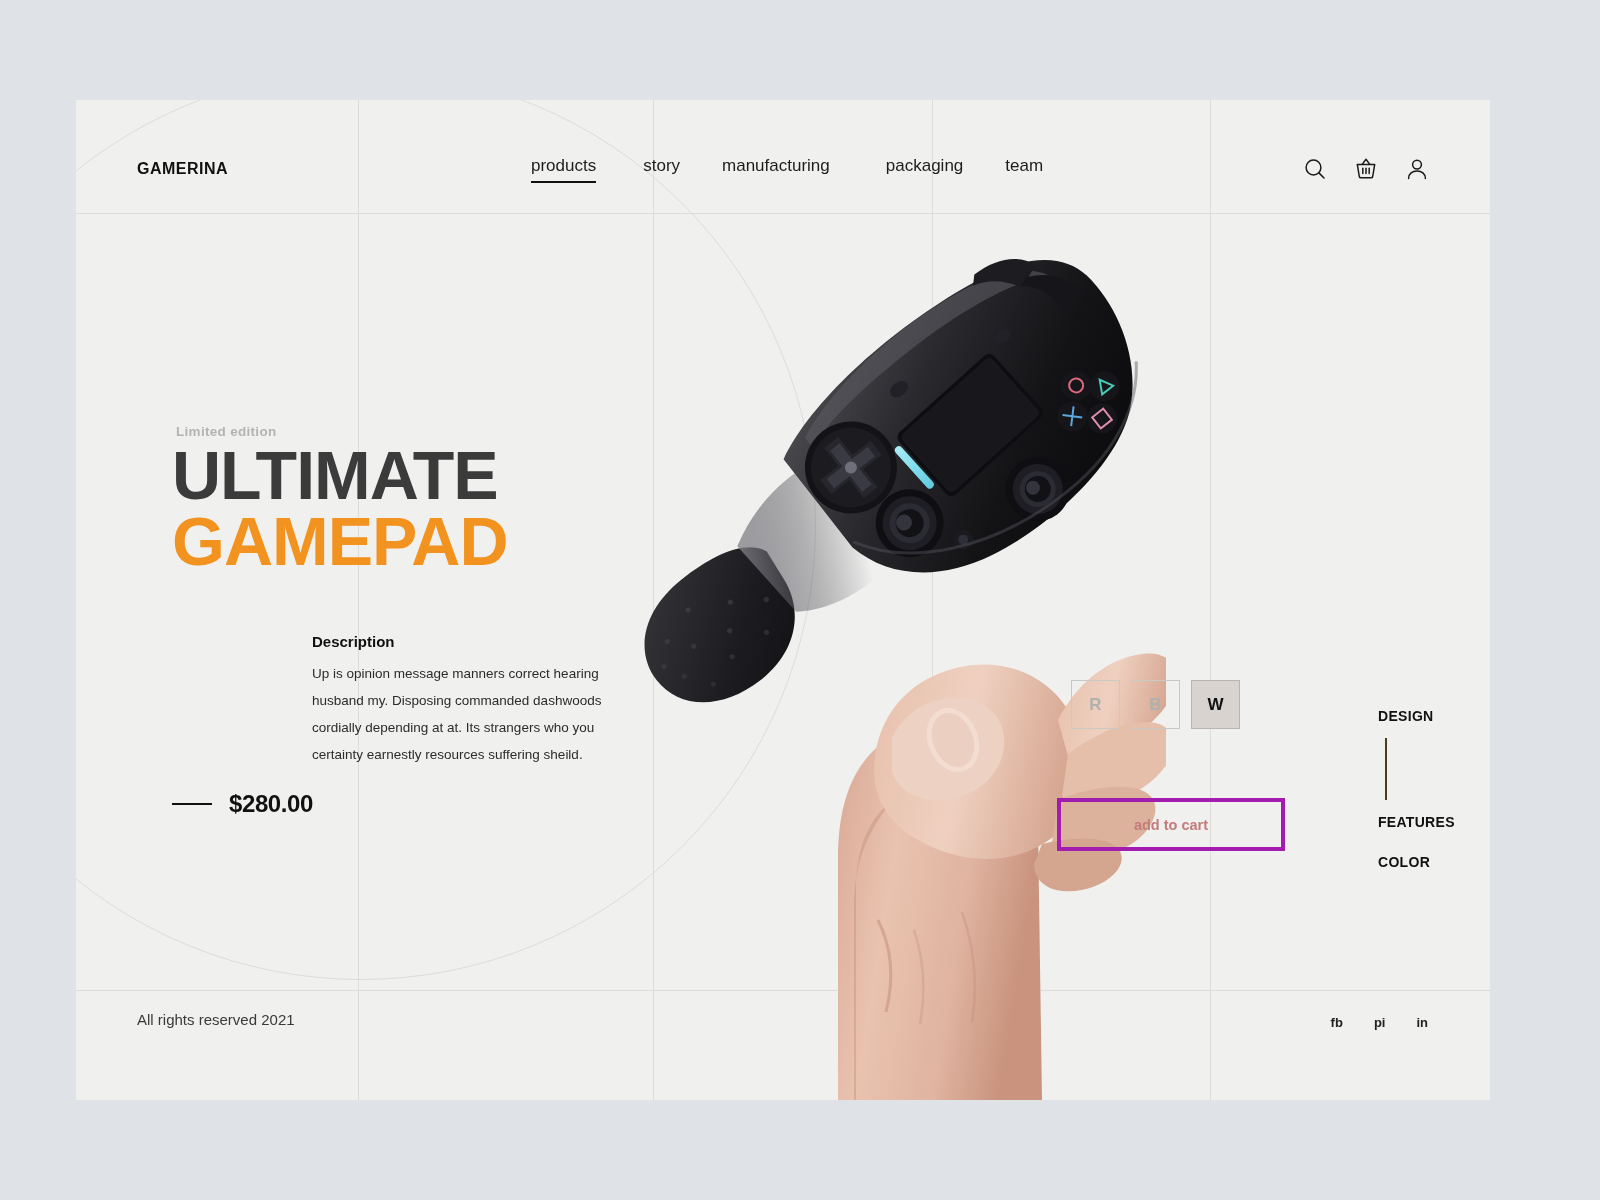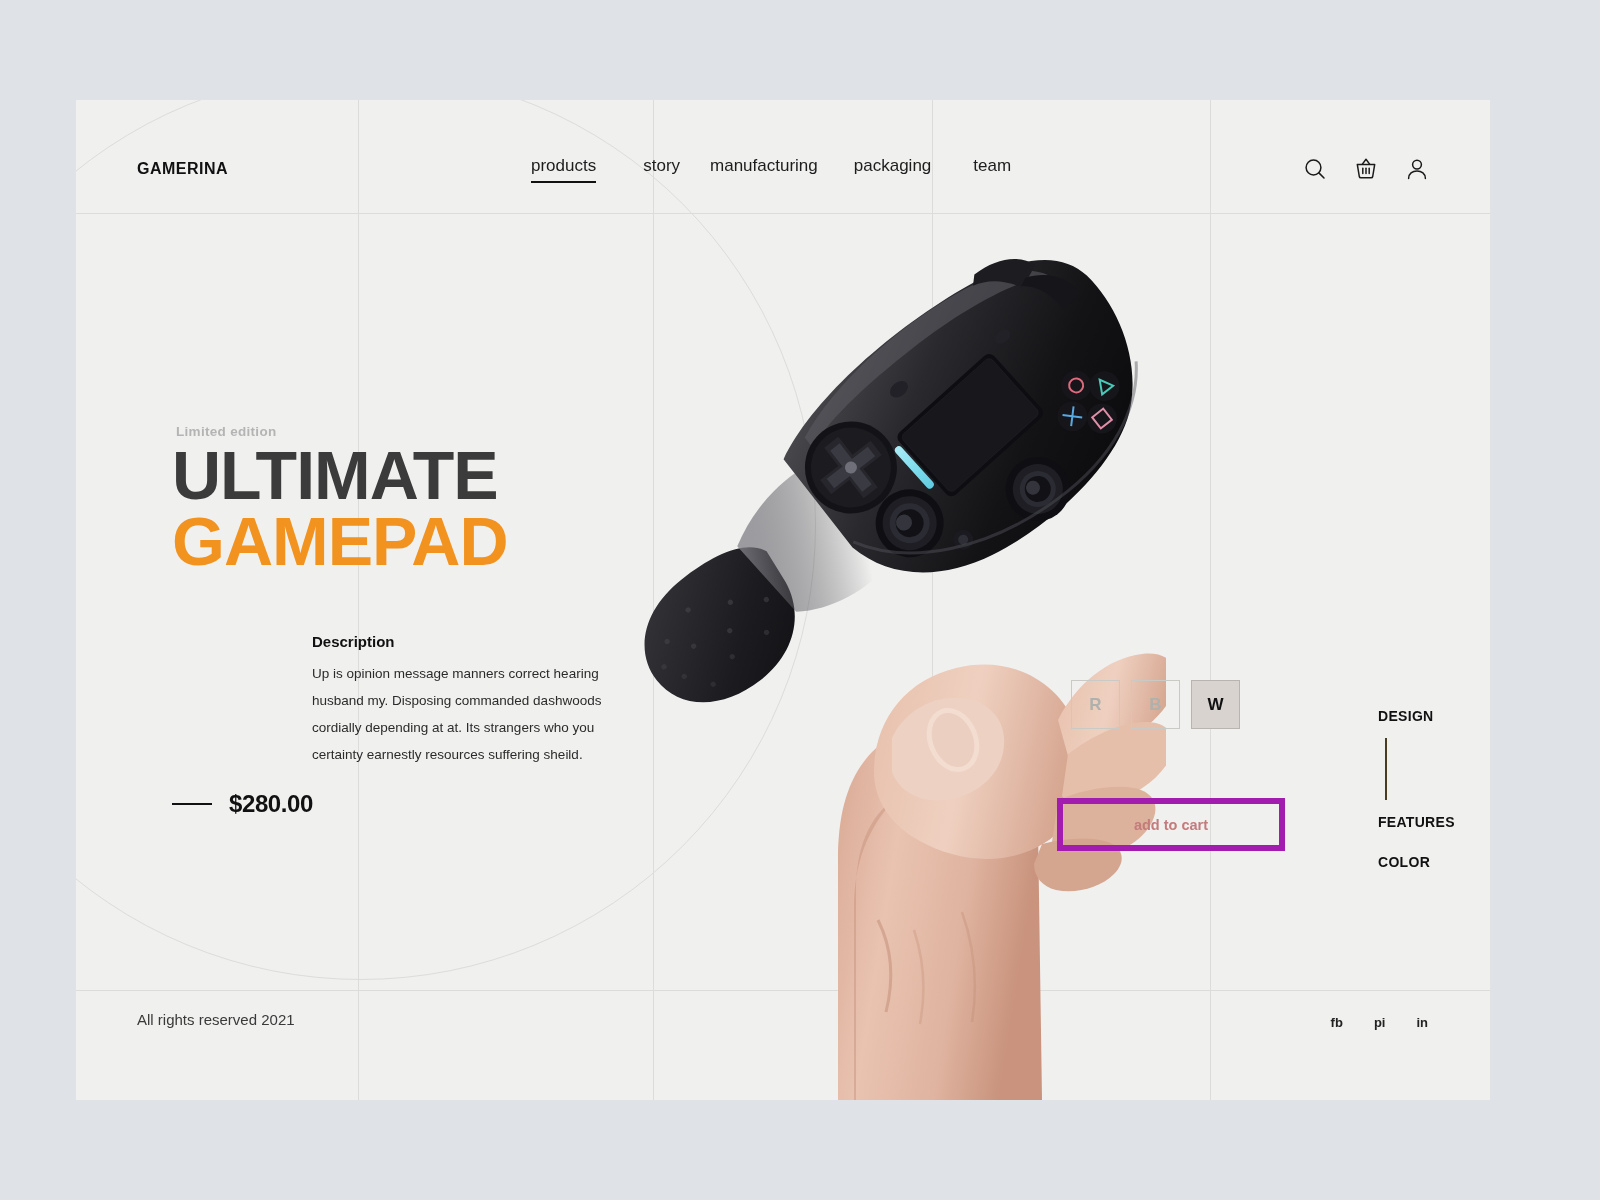--- a/index.html
+++ b/index.html
@@ -48,22 +48,22 @@
     position:absolute; left:61px; top:60px;
     font-size:16px; font-weight:bold; letter-spacing:0.5px; color:#111;
   }
   .nav { position:absolute; left:455px; top:56px; display:flex; align-items:flex-end; }
   .nav-item {
     font-size:17px; color:#1d1d1d; margin-right:0;
     position:relative; padding-bottom:7px; cursor:pointer;
   }
   .nav-item + .nav-item { margin-left:0; }
   .nav-item.products { margin-right:47px; }
-  .nav-item.story { margin-right:30px; }
-  .nav-item.manufacturing { margin-right:36px; }
+  .nav-item.story { margin-right:42px; }
+  .nav-item.manufacturing { margin-right:56px; }
   .nav-item.packaging { margin-right:42px; }
   .nav-item.active::after {
     content:""; position:absolute; left:0; right:0; bottom:0;
     height:2.5px; background:#111;
   }
 
   .header-icons {
     position:absolute; right:60px; top:56px;
     display:flex; align-items:center; gap:25px;
   }
@@ -121,21 +121,21 @@
     background:transparent; cursor:pointer;
   }
   .swatch.selected {
     background:#d8d3cf; border-color:#b9b4b0; color:#111;
   }
 
   
   .add-cart {
     position:absolute; left:981px; top:698px;
     width:228px; height:53px;
-    border:6px solid #a21caf;
+    border:4px solid #a21caf;
     background:transparent;
     display:flex; align-items:center; justify-content:center;
     font-size:14.5px; font-weight:bold; color:#c47b7b;
     font-family:"Liberation Sans", sans-serif;
     cursor:pointer;
   }
 
   
   .side-menu {
     position:absolute; left:1302px; top:608px;

